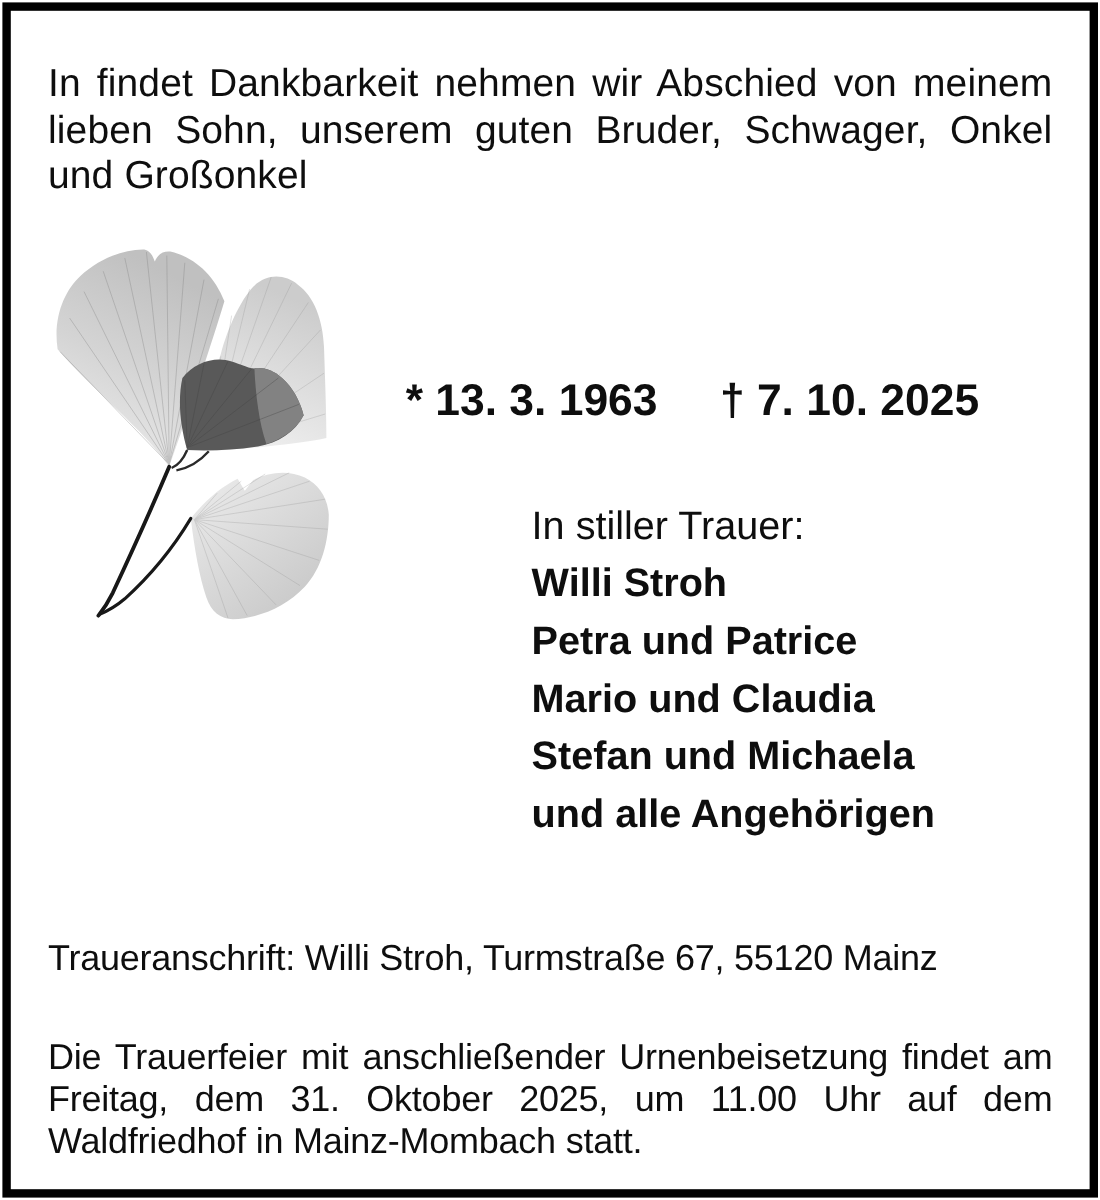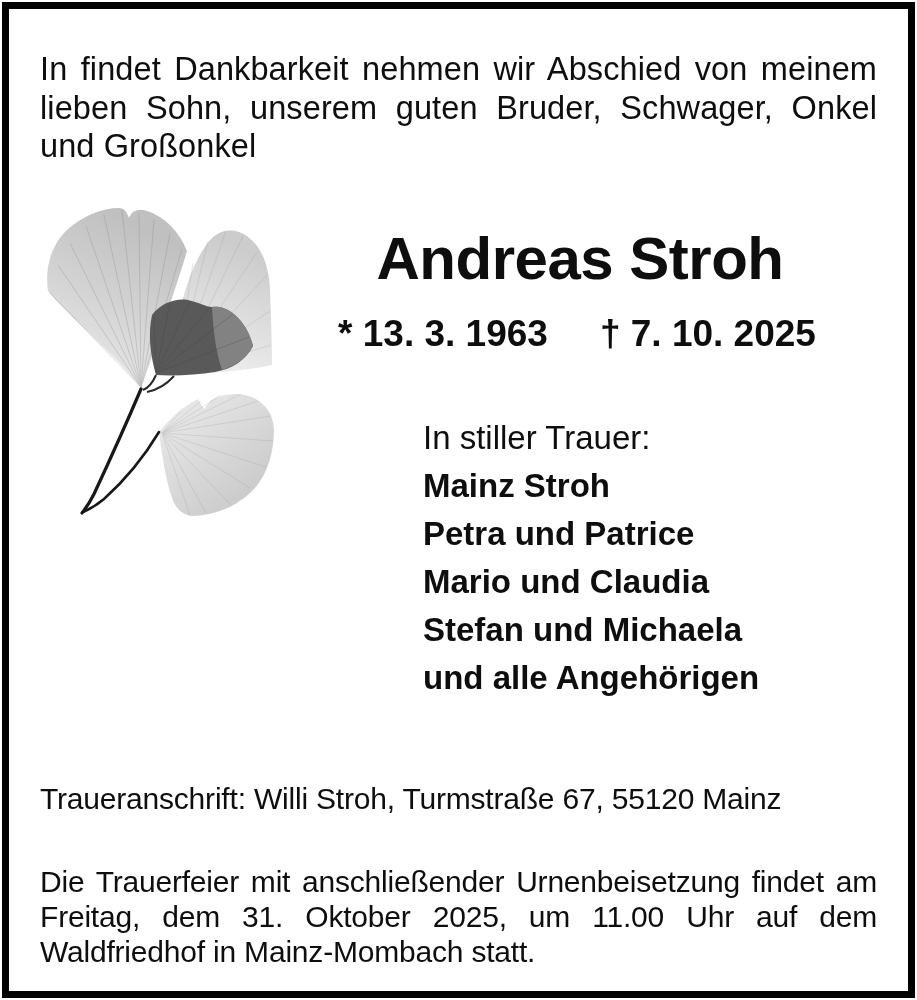--- a/index.html
+++ b/index.html
@@ -36,21 +36,21 @@
     font-size:60px;line-height:62px;font-weight:700;
     letter-spacing:-0.5px;text-align:center;white-space:nowrap;
   }
   .dates{
     position:absolute;left:288px;top:306px;width:560px;
     font-size:37px;line-height:38px;font-weight:700;
     display:flex;justify-content:center;gap:52px;white-space:nowrap;
   }
   
   .trauer{
-    position:absolute;left:414px;top:405px;width:420px;
+    position:absolute;left:434px;top:405px;width:420px;
     font-size:33px;line-height:48px;
   }
   .trauer .mourner{font-weight:700;}
   
   .address{
     position:absolute;left:31px;top:773px;width:837px;
     font-size:30px;line-height:34px;letter-spacing:-0.2px;
     white-space:nowrap;
   }
   
@@ -144,30 +144,29 @@
             <path d="M120,184 L213,148"></path>
         </g>
 
         <path d="M138,187 C130,196 121,201 111,203" fill="none" stroke="#2a2a2a" stroke-width="2"></path>
         <path d="M120,186 C117,193 112,199 107,201" fill="none" stroke="#2a2a2a" stroke-width="2"></path>
         <path d="M105,200 C88,240 72,275 58,305 C54,313 50,319 46,324" fill="none" stroke="#181818" stroke-width="3.2" stroke-linecap="round"></path>
         <path d="M123,243 C108,268 88,292 68,310 C61,316 54,320 47,323" fill="none" stroke="#181818" stroke-width="2.6" stroke-linecap="round"></path>
       </svg>
     </div>
 
-    <div class="name">Andreas Stroh</div>
 
     <div class="dates">
       <span>* 13. 3. 1963</span>
       <span>† 7. 10. 2025</span>
     </div>
 
     <div class="trauer">
       <div>In stiller Trauer:</div>
-      <div class="mourner">Mainz Stroh</div>
+      <div class="mourner">Willi Stroh</div>
       <div class="mourner">Petra und Patrice</div>
       <div class="mourner">Mario und Claudia</div>
       <div class="mourner">Stefan und Michaela</div>
       <div class="mourner">und alle Angehörigen</div>
     </div>
 
     <div class="address">Traueranschrift: Willi Stroh, Turmstraße 67, 55120 Mainz</div>
 
     <div class="funeral">
       <div class="line-justify">Die Trauerfeier mit anschließender Urnenbeisetzung findet am</div>

